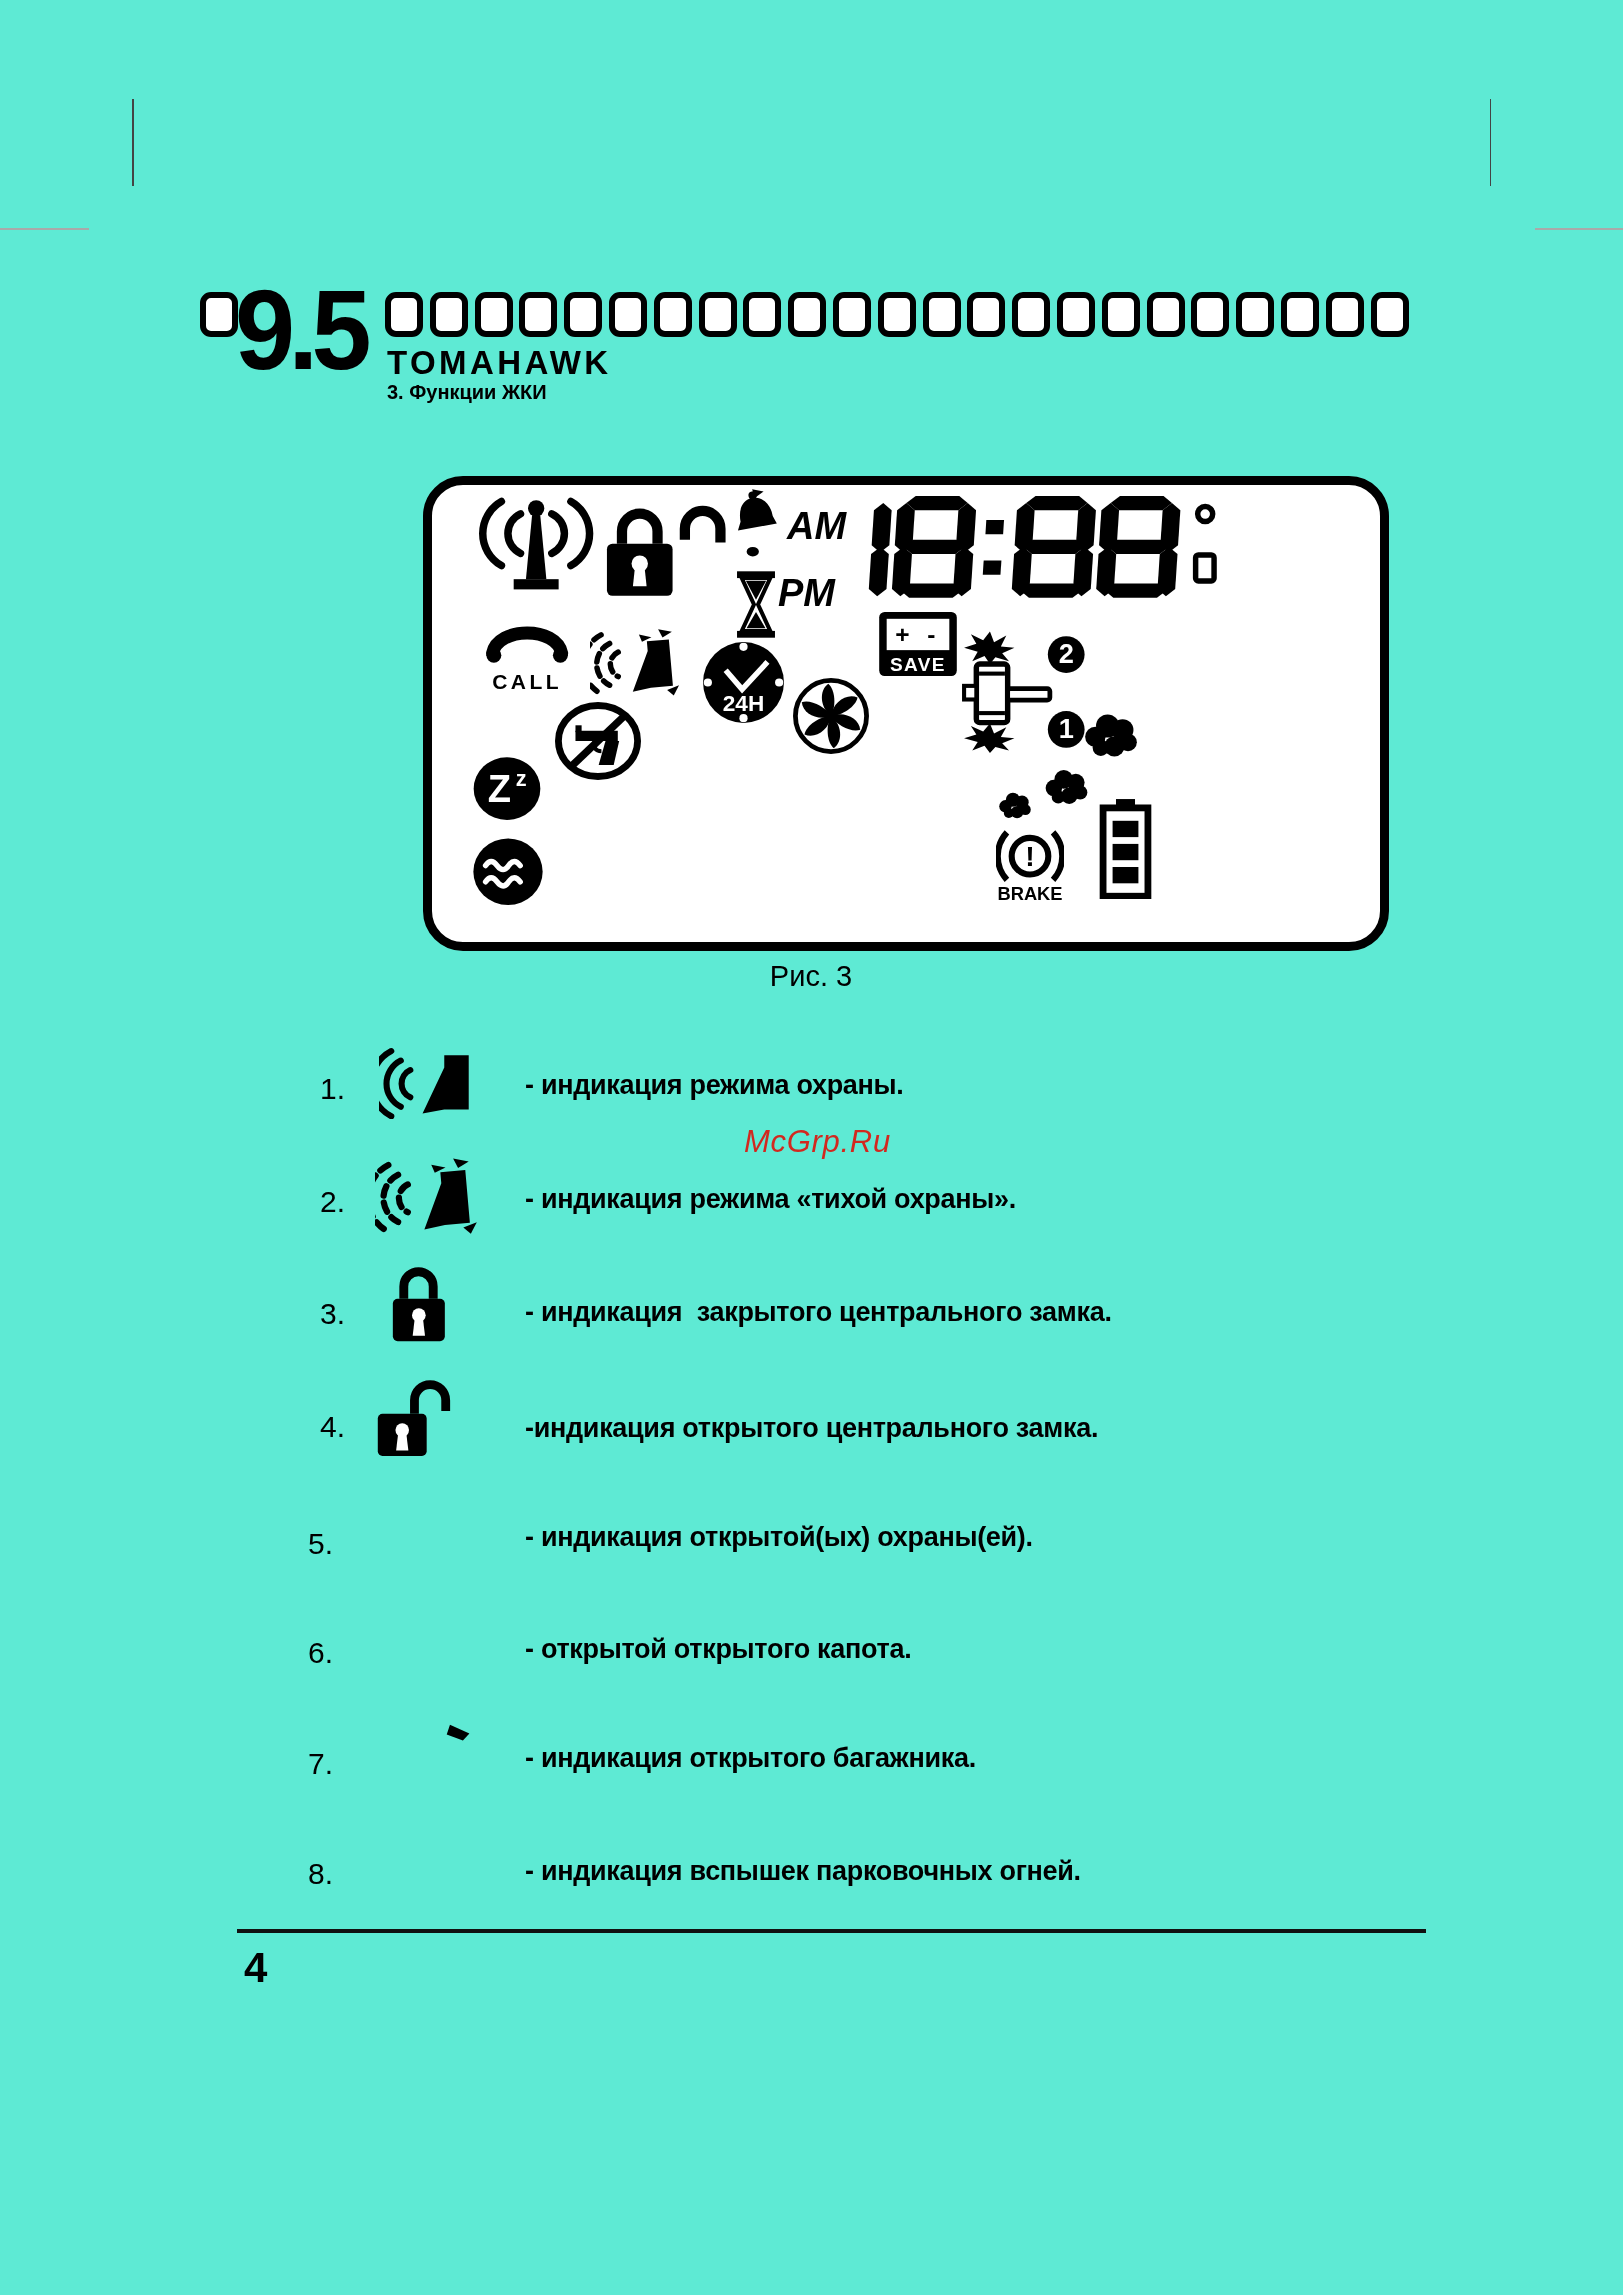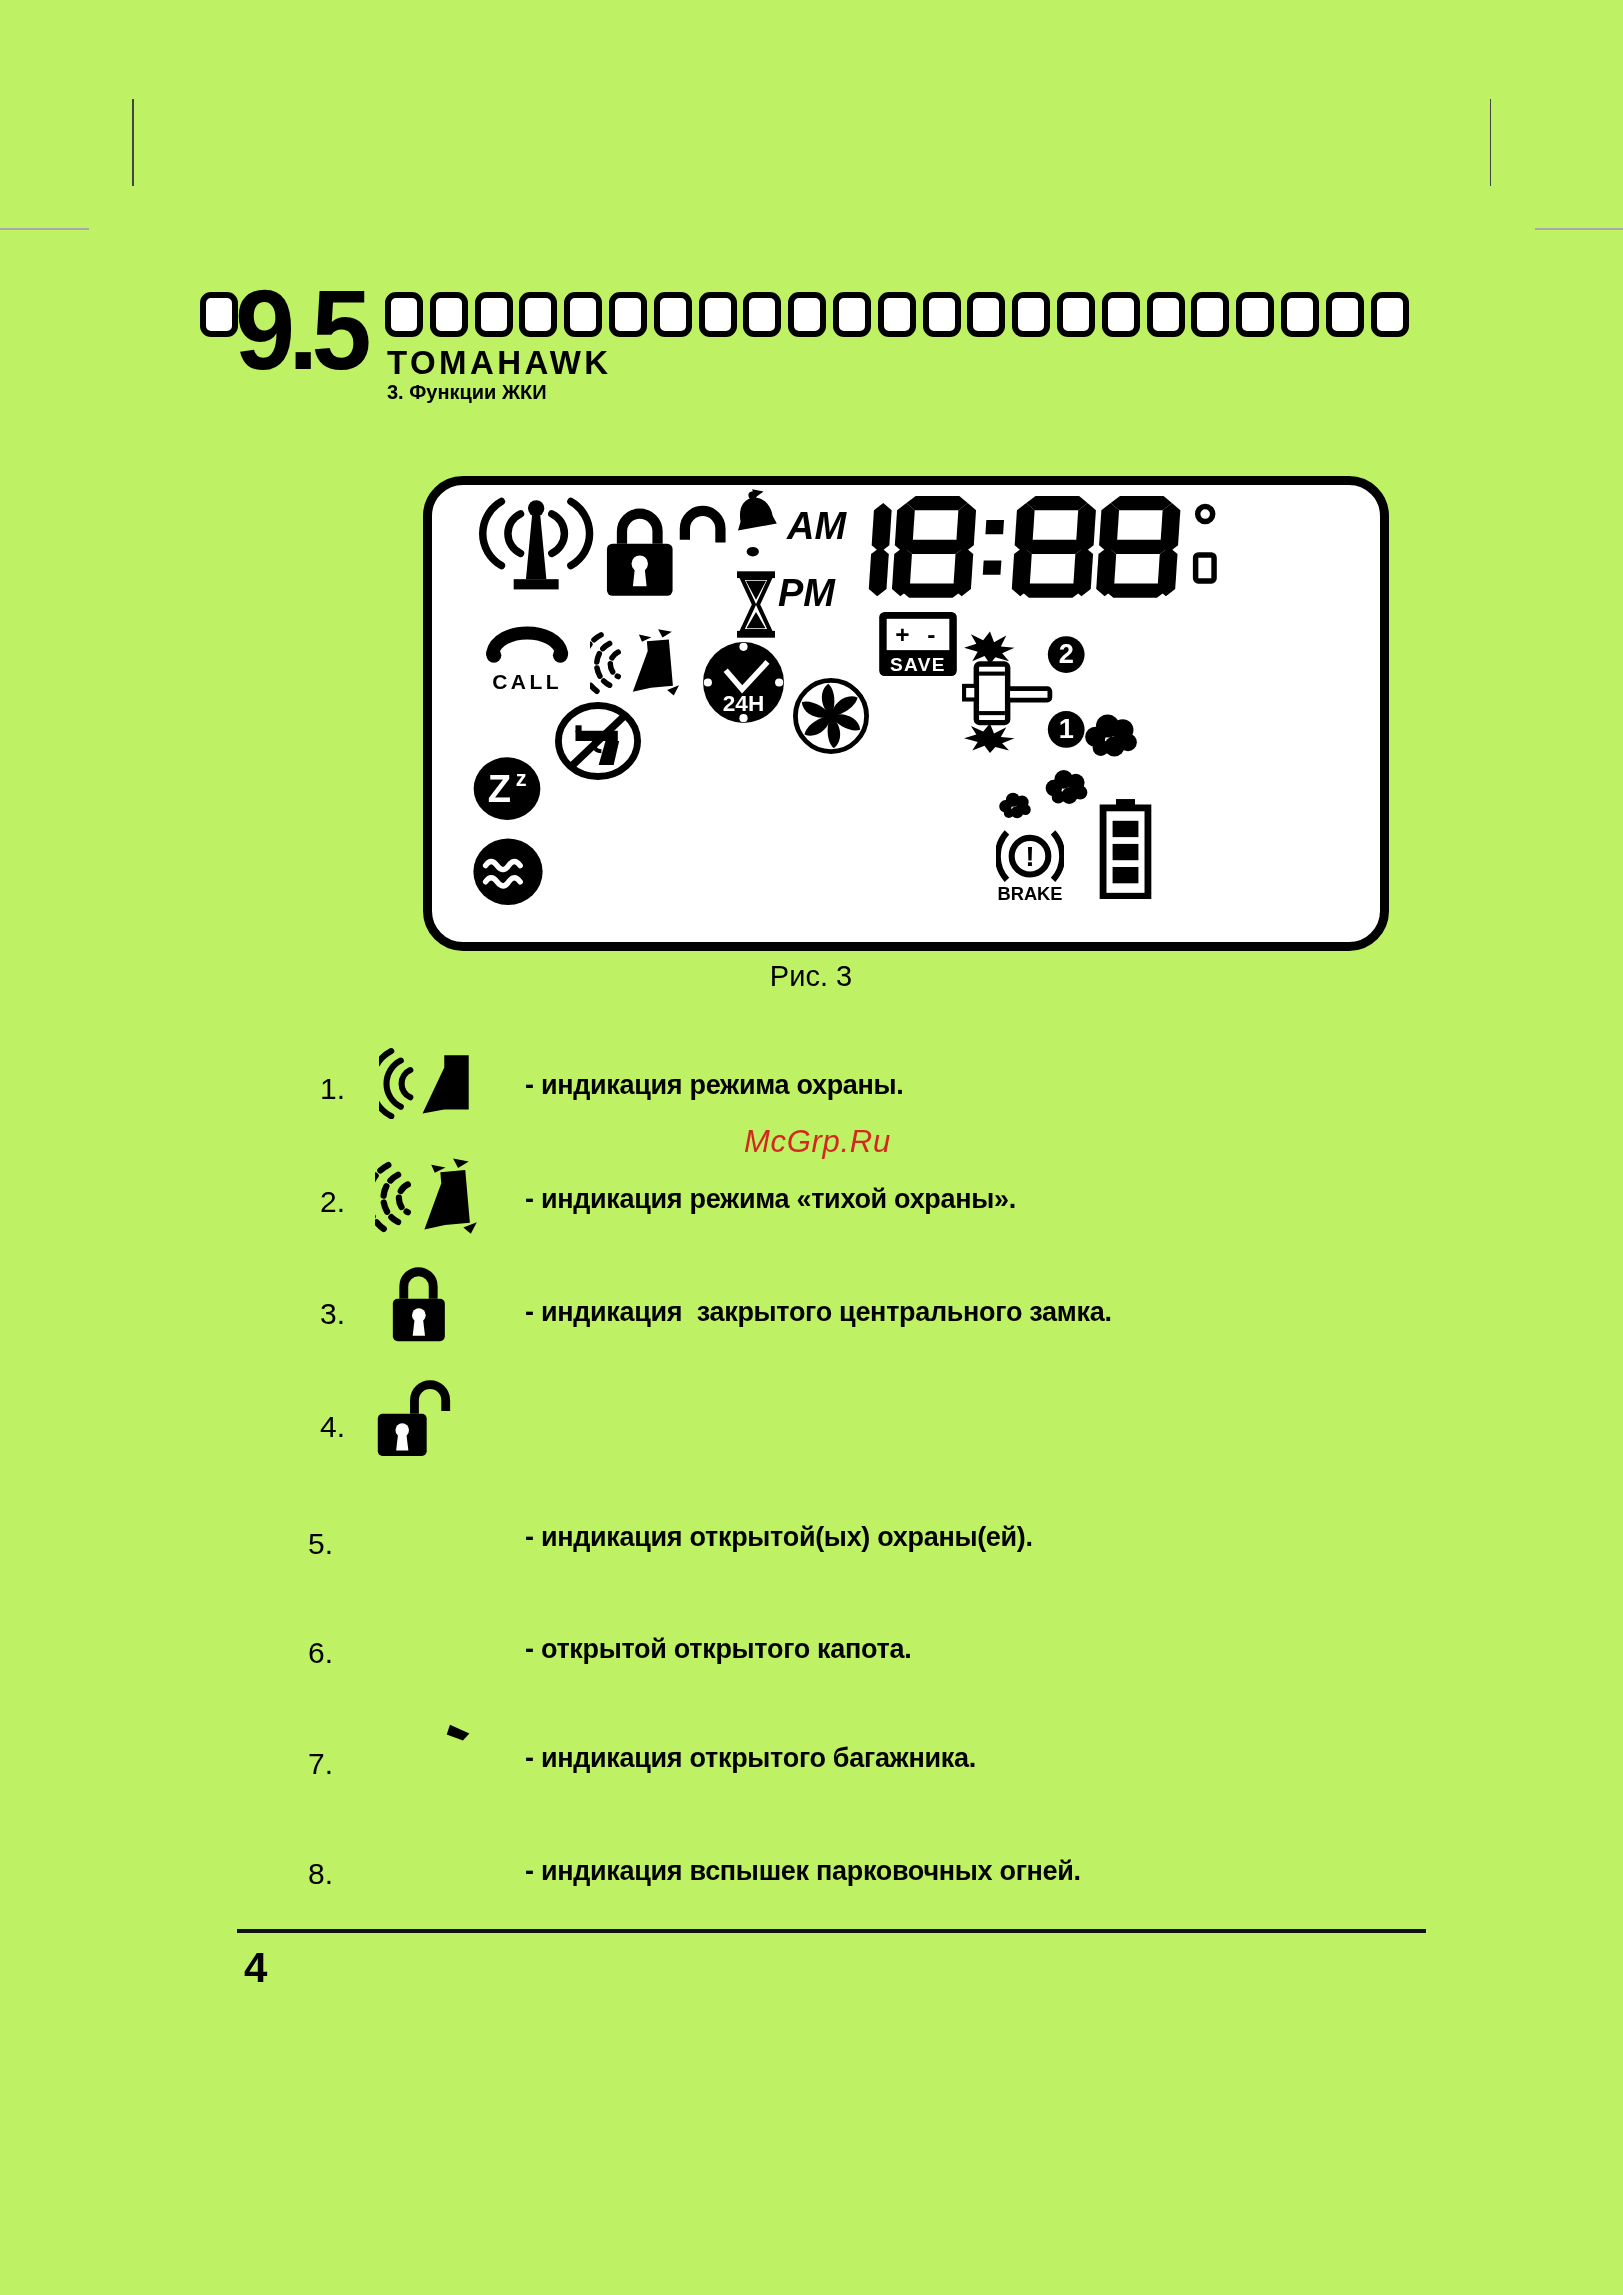--- a/index.html
+++ b/index.html
@@ -1,16 +1,16 @@
 <!DOCTYPE html>
 <html style="font-size:11px"><head>
 <meta charset="utf-8">
 <style>
   html,body{margin:0;padding:0;background:#e8e8e8;}
-  .page{position:relative;width:1623px;height:2295px;background:#bef264;overflow:hidden;
+  .page{position:relative;width:1623px;height:2295px;background:#5eead4;overflow:hidden;
         font-family:"Liberation Sans", sans-serif;color:#000;}
   .abs{position:absolute;}
 
   
   .vmark{width:2px;background:#444;}
   .hmark{height:2px;background:#a9a9a9;}
 
   
   .logo-num{font-size:108px;font-weight:700;letter-spacing:-6.8px;line-height:1;
             transform:scaleY(1.04);transform-origin:top left;}
@@ -381,20 +381,21 @@
   </svg>
   <div class="abs leg-label" style="left:525px;top:1297px;">- индикация  закрытого центрального замка.</div>
 
   <div class="abs leg-num" style="left:320px;top:1410px;">4.</div>
   <svg class="abs" style="left:375px;top:1369px;" width="83" height="91" viewBox="0 0 122 134">
     <path d="M58,66 V46 a23,23 0 0,1 46,0 V62" fill="none" stroke="#000" stroke-width="13"></path>
     <rect x="4" y="66" width="72" height="62" rx="7" fill="#000"></rect>
     <circle cx="40" cy="90" r="10" fill="#fff"></circle>
     <polygon points="34,95 46,95 49,120 31,120" fill="#fff"></polygon>
   </svg>
+  <div class="abs leg-label" style="left:525px;top:1413px;">-индикация открытого центрального замка.</div>
 
   <div class="abs leg-num" style="left:308px;top:1527px;">5.</div>
   <svg class="abs v5" style="left:329px;top:1499px;" width="162" height="67" viewBox="0 0 300 124">
   <g class="car">
     <path class="trunk" d="M224,18 L260,34 L248,47 L218,36 Z">
     <path class="body" d="M8,86 C10,70 26,60 50,52 C90,32 142,24 180,28 C212,31 250,42 272,58 C287,67 293,78 290,88 C287,98 280,104 268,106 C200,114 92,114 34,105 C18,102 7,97 8,86 Z">
     <path class="deck" d="M138,16 L210,36 C224,42 230,49 232,57 L152,50 Z">
     <path class="windshield" d="M94,50 L126,10 L142,15 L110,52 Z">
     <path class="hood" d="M12,78 C30,58 66,46 98,45 L92,55 C68,75 38,83 12,78 Z">
     <path class="hoodgap" d="M10,74 C30,54 64,42 100,41" fill="none" stroke="#fff" stroke-width="6">

